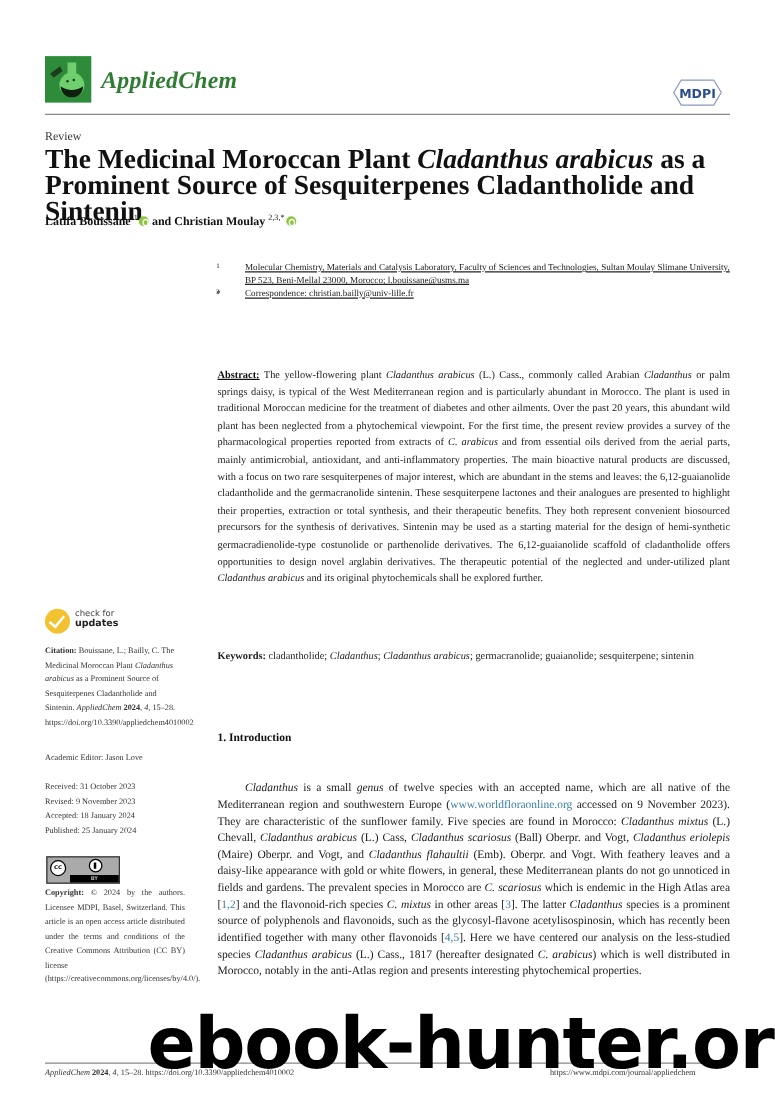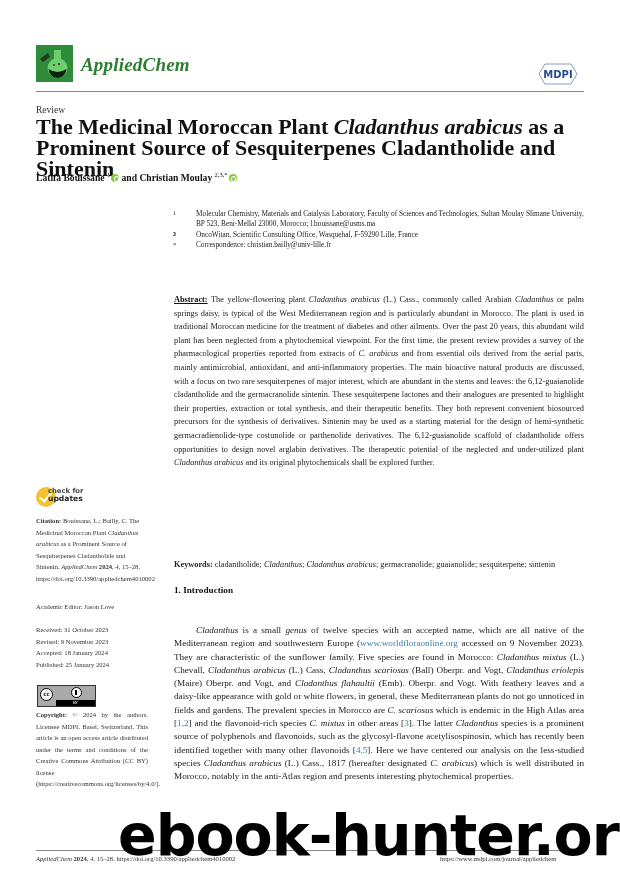--- a/index.html
+++ b/index.html
@@ -16,34 +16,34 @@
   .article-type { left: 36px; top: 105px; font-size: 9.5px; color: #333; }
   .title { left: 36px; top: 116px; width: 560px; font-size: 22px; font-weight: bold; line-height: 21px; color: #111; }
   .title i { font-weight: bold; }
   .authors { left: 36px; top: 171px; font-size: 9.6px; font-weight: bold; color: #111; }
   .authors sup { font-size: 6.5px; font-weight: normal; }
   .orcid { display: inline-block; width: 8px; height: 8px; border-radius: 50%; background: #8cc63f; vertical-align: -1px; margin-left: 1px; position: relative; }
   .orcid::after { content: ""; position: absolute; left: 2.5px; top: 2px; width: 3px; height: 4px; border: 0.5px solid #fff; border-radius: 50%; }
 
   
   .affils { left: 170px; top: 209px; width: 420px; font-size: 7.3px; line-height: 10.4px; color: #222; }
-  .aff { position: relative; padding-left: 26px; }
+  .aff { position: relative; padding-left: 26px; text-decoration: underline; }
   .aff .mark { position: absolute; left: 3px; top: -1px; font-size: 5.5px; }
   .aff .mark.star { font-size: 7px; top: 0; }
 
   
   .abstract { left: 174px; top: 293px; width: 410px; font-size: 8.3px; line-height: 13.6px; text-align: justify; color: #222; }
   .abstract b { color: #111; text-decoration: underline; }
-  .keywords { left: 174px; top: 518px; width: 410px; font-size: 8.3px; line-height: 13.6px; text-align: justify; color: #222; margin-top: 40px; }
+  .keywords { left: 174px; top: 518px; width: 410px; font-size: 8.3px; line-height: 13.6px; text-align: justify; color: #222; }
 
   
   .check-updates { left: 36px; top: 487px; width: 100px; height: 26px; }
   .check-icon { position: absolute; left: 0; top: 0; width: 20px; height: 20px; border-radius: 50%; background: #f2c230; }
   .check-icon::after { content: ""; position: absolute; left: 6px; top: 3px; width: 5px; height: 10px; border-right: 2.5px solid #fff; border-bottom: 2.5px solid #fff; transform: rotate(40deg); }
-  .check-text { position: absolute; left: 12px; top: 0; font-family: "DejaVu Sans", sans-serif; font-size: 6.8px; line-height: 8px; color: #444; font-weight: bold; }
+  .check-text { position: absolute; left: 24px; top: 0; font-family: "DejaVu Sans", sans-serif; font-size: 6.8px; line-height: 8px; color: #444; }
   .check-text b { font-size: 7.6px; color: #222; margin-top: 44px; }
 
   .side { left: 36px; width: 112px; font-size: 6.6px; line-height: 11.5px; color: #333; }
   .citation { top: 515px; }
   .editor { top: 601px; }
   .dates { top: 624px; }
   .cc-badge { left: 37px; top: 685px; width: 57px; height: 20px; background: #aaa; border: 1px solid #333; }
   .cc-badge .cc { position: absolute; left: 2px; top: 2px; width: 13px; height: 13px; border-radius: 50%; background: #fff; border: 1.5px solid #000; box-sizing: border-box;
                   font-family: "DejaVu Sans", sans-serif; font-size: 5.5px; font-weight: bold; text-align: center; line-height: 10px; }
   .cc-badge .by-icon { position: absolute; left: 33px; top: 1px; width: 11px; height: 11px; border-radius: 50%; background: #fff; border: 1.2px solid #000; box-sizing: border-box; }
@@ -90,21 +90,20 @@
 <div class="abs article-type">Review</div>
 <div class="abs title"><span>The Medicinal Moroccan Plant </span><i>Cladanthus arabicus</i><span> as a Prominent Source of Sesquiterpenes Cladantholide and Sintenin</span></div>
 
 <div class="abs authors">
   <span>Latifa Bouissane </span><sup>1</sup><span class="orcid"></span><span> and </span><span>Christian Moulay </span><sup>2,3,*</sup><span class="orcid"></span>
 </div>
 
 <div class="abs affils">
   <div class="aff"><span class="mark">1</span><span>Molecular Chemistry, Materials and Catalysis Laboratory, Faculty of Sciences and Technologies, Sultan Moulay Slimane University, BP 523, Beni-Mellal 23000, Morocco; l.bouissane@usms.ma</span></div>
   <div class="aff"><span class="mark">2</span></div>
-  <div class="aff"><span class="mark">3</span><span>OncoWitan, Scientific Consulting Office, Wasquehal, F-59290 Lille, France</span></div>
   <div class="aff"><span class="mark star">*</span><span>Correspondence: christian.bailly@univ-lille.fr</span></div>
 </div>
 
 <div class="abs abstract"><b>Abstract:</b><span> The yellow-flowering plant </span><i>Cladanthus arabicus</i><span> (L.) Cass., commonly called Arabian </span><i>Cladanthus</i><span> or palm springs daisy, is typical of the West Mediterranean region and is particularly abundant in Morocco.  The plant is used in traditional Moroccan medicine for the treatment of diabetes and other ailments. Over the past 20 years, this abundant wild plant has been neglected from a phytochemical viewpoint. For the first time, the present review provides a survey of the pharmacological properties reported from extracts of </span><i>C. arabicus</i><span> and from essential oils derived from the aerial parts, mainly antimicrobial, antioxidant, and anti-inflammatory properties. The main bioactive natural products are discussed, with a focus on two rare sesquiterpenes of major interest, which are abundant in the stems and leaves: the 6,12-guaianolide cladantholide and the germacranolide sintenin. These sesquiterpene lactones and their analogues are presented to highlight their properties, extraction or total synthesis, and their therapeutic benefits. They both represent convenient biosourced precursors for the synthesis of derivatives. Sintenin may be used as a starting material for the design of hemi-synthetic germacradienolide-type costunolide or parthenolide derivatives. The 6,12-guaianolide scaffold of cladantholide offers opportunities to design novel arglabin derivatives. The therapeutic potential of the neglected and under-utilized plant </span><i>Cladanthus arabicus</i><span> and its original phytochemicals shall be explored further.</span></div>
 
 <div class="abs keywords"><b>Keywords:</b><span> cladantholide; </span><i>Cladanthus</i><span>; </span><i>Cladanthus arabicus</i><span>; germacranolide; guaianolide; sesquiterpene; sintenin</span></div>
 
 <div class="abs check-updates">
   <div class="check-icon"></div>
   <div class="check-text"><span>check for</span><br><b>updates</b></div>

